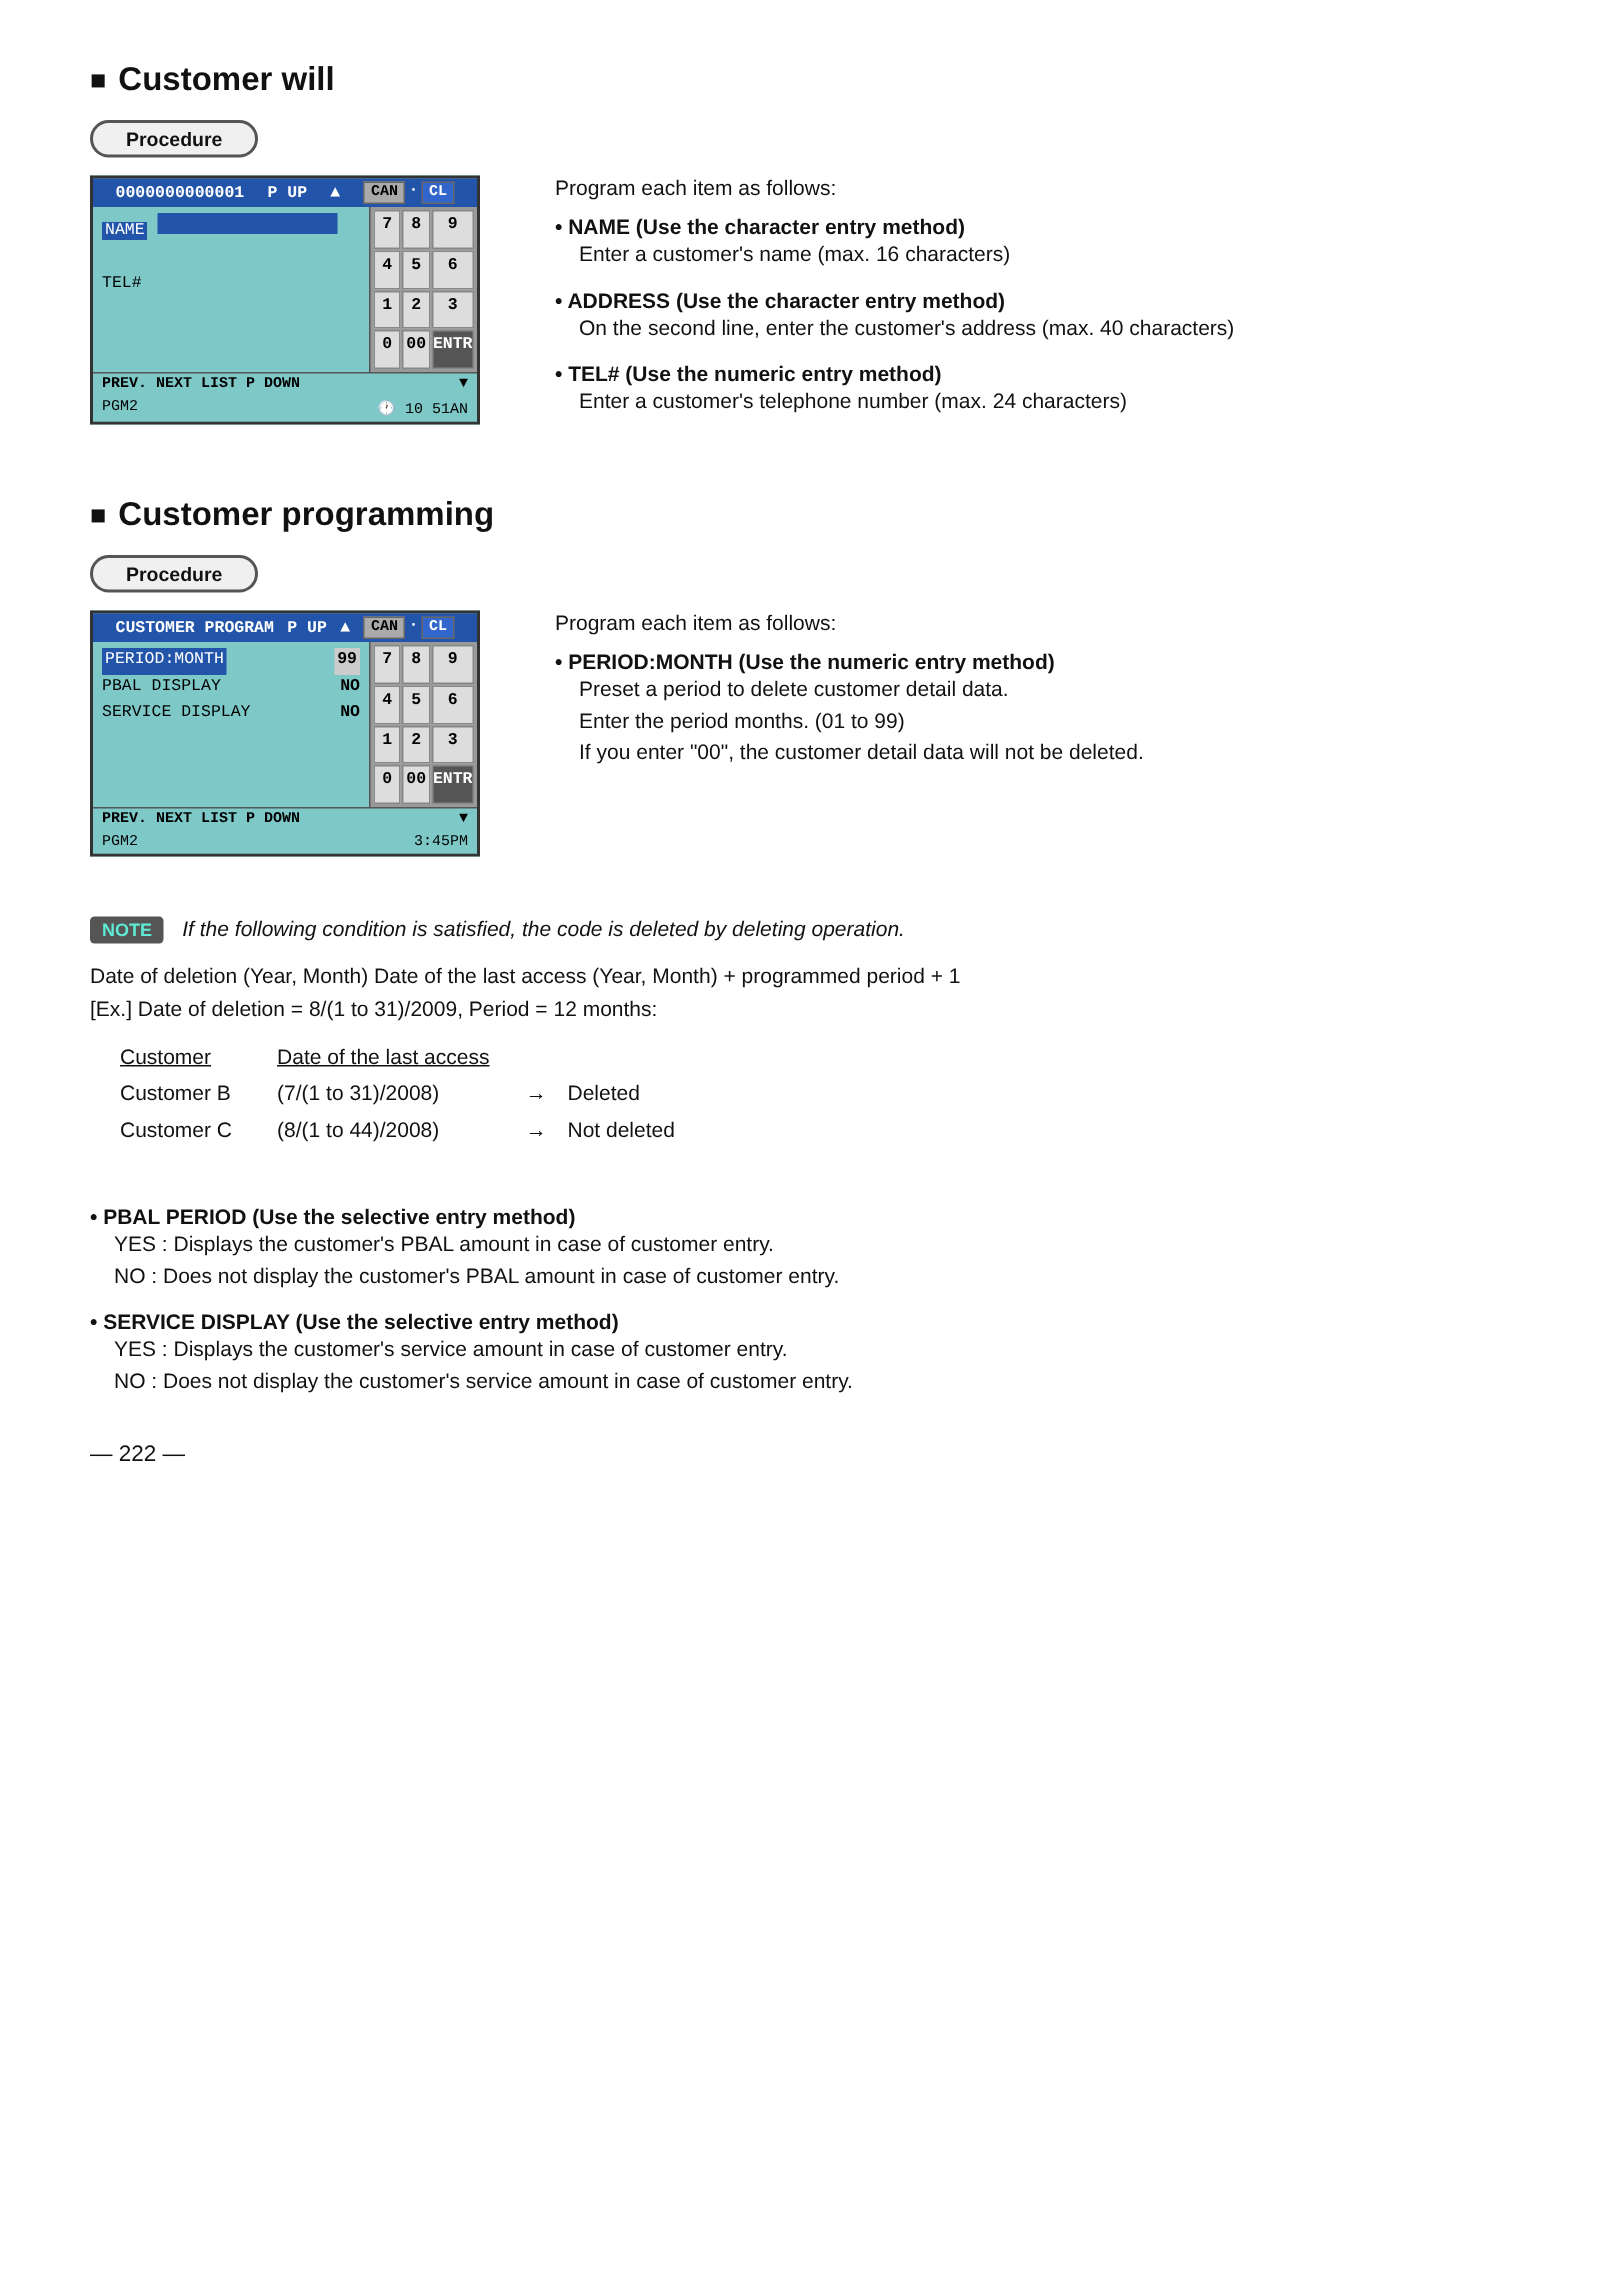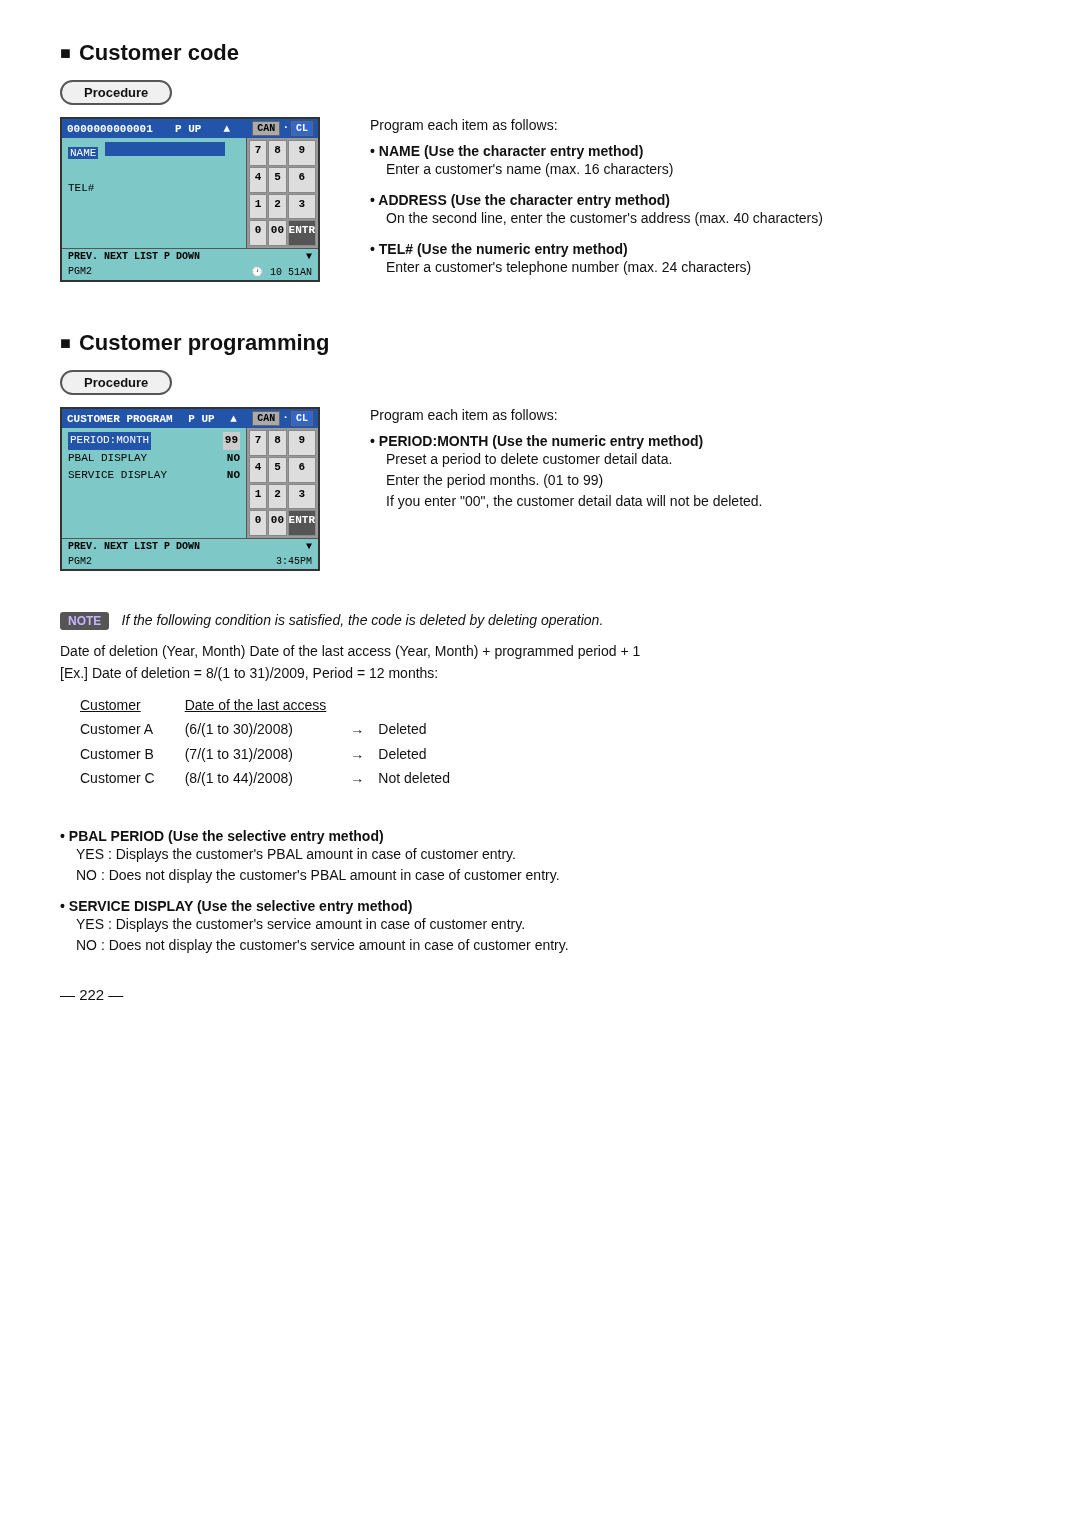--- a/index.html
+++ b/index.html
@@ -58,21 +58,21 @@
       color: #000;
       position: relative;
       width: 260px;
     }
     .lcd-header {
       background: #2255aa;
       color: #fff;
       display: flex;
       justify-content: space-between;
       align-items: center;
-      padding: 2px 5px;
+      padding: 2px 15px;
       font-size: 11px;
       font-weight: bold;
     }
     .lcd-header .right-btns {
       display: flex;
       gap: 2px;
     }
     .lcd-btn {
       background: #aaa;
       color: #000;
@@ -155,21 +155,21 @@
       line-height: 1.5;
     }
     
     .note-section {
       margin: 20px 0;
       padding: 0 0 10px 0;
     }
     .note-badge {
       display: inline-block;
       background: #555;
-      color: #c4b5fd;
+      color: #5eead4;
       font-size: 12px;
       font-weight: bold;
       padding: 2px 8px;
       border-radius: 3px;
       margin-right: 8px;
     }
     .note-text {
       font-size: 14px;
       font-style: italic;
       display: inline;
@@ -209,21 +209,21 @@
       display: flex;
       justify-content: space-between;
       gap: 12px;
     }
   </style>
 </head>
 <body>
 
 <div class="section-block">
   <h2 class="section-title">
-    <span>Customer code</span>
+    <span>Customer will</span>
   </h2>
   <div class="procedure-badge">Procedure</div>
   <div class="two-col">
 
     <div class="left-panel">
       <div class="lcd">
 
         <div class="lcd-header">
           <span>0000000000001</span>
           <span>P UP</span>
@@ -370,26 +370,20 @@
     <p>Date of deletion (Year, Month) Date of the last access (Year, Month) + programmed period + 1</p>
     <p>[Ex.] Date of deletion  = 8/(1 to 31)/2009, Period = 12 months:</p>
     <div class="access-table">
       <table>
         <tbody>
             <tr>
           <td class="col-header">Customer</td>
           <td class="col-header" style="padding-left:20px;">Date of the last access</td>
           <td></td>
           <td></td>
-        </tr>
-        <tr>
-          <td>Customer A</td>
-          <td style="padding-left:20px;">(6/(1 to 30)/2008)</td>
-          <td class="arrow" style="padding: 0 14px;">→</td>
-          <td>Deleted</td>
         </tr>
         <tr>
           <td>Customer B</td>
           <td style="padding-left:20px;">(7/(1 to 31)/2008)</td>
           <td class="arrow" style="padding: 0 14px;">→</td>
           <td>Deleted</td>
         </tr>
         <tr>
           <td>Customer C</td>
           <td style="padding-left:20px;">(8/(1 to 44)/2008)</td>

